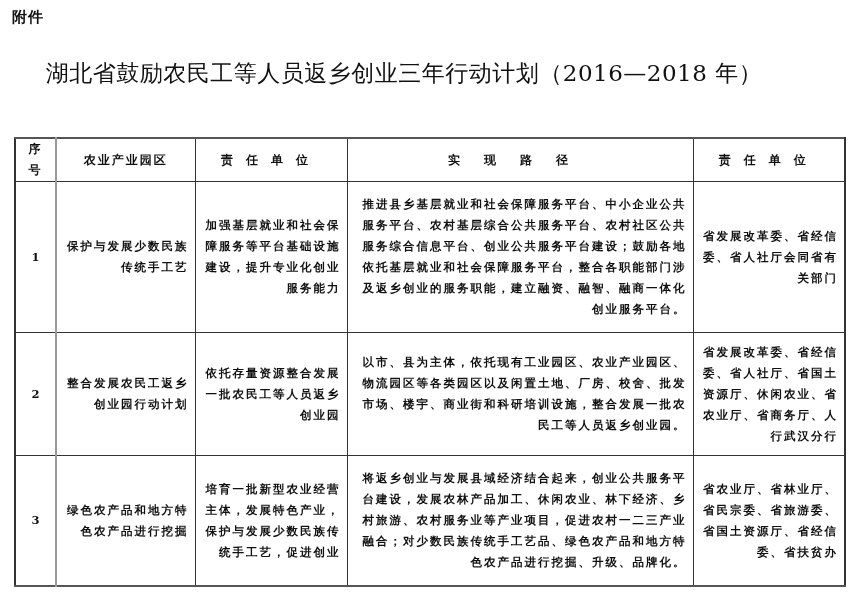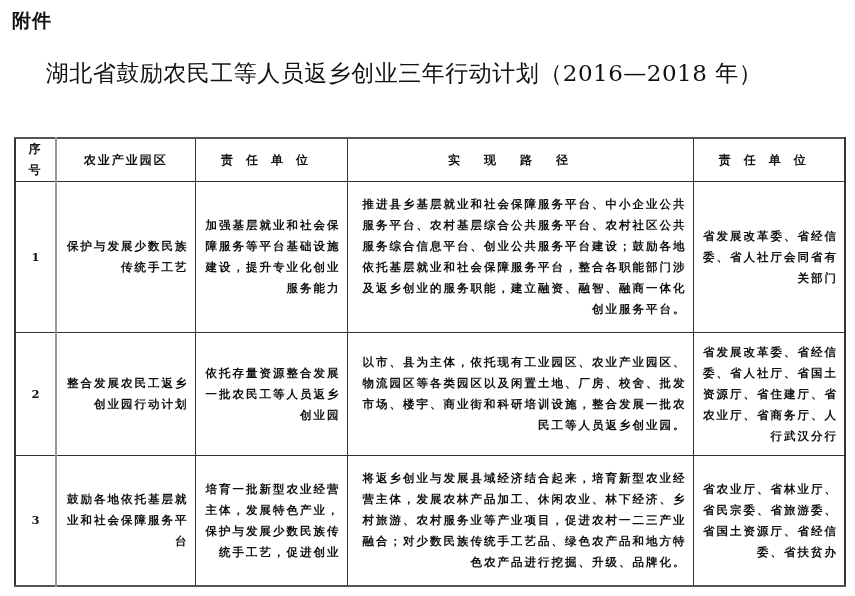--- a/index.html
+++ b/index.html
@@ -12,21 +12,21 @@
       height: 596px;
       position: relative;
       overflow: hidden;
       font-family: "DejaVu Sans", "Liberation Sans", sans-serif;
       color: #111111;
     }
     .attachment-label {
       position: absolute;
       left: 12px;
       top: 8px;
-      font-size: 19px;
+      font-size: 15px;
       font-weight: bold;
       letter-spacing: 1px;
     }
     .doc-title {
       position: absolute;
       left: 0;
       width: 768px;
       top: 58px;
       text-align: center;
       font-family: "DejaVu Serif", "Liberation Serif", serif;
@@ -105,23 +105,23 @@
       <td>保护与发展少数民族传统手工艺</td>
       <td>加强基层就业和社会保障服务等平台基础设施建设，提升专业化创业服务能力</td>
       <td>推进县乡基层就业和社会保障服务平台、中小企业公共服务平台、农村基层综合公共服务平台、农村社区公共服务综合信息平台、创业公共服务平台建设；鼓励各地依托基层就业和社会保障服务平台，整合各职能部门涉及返乡创业的服务职能，建立融资、融智、融商一体化创业服务平台。</td>
       <td>省发展改革委、省经信委、省人社厅会同省有关部门</td>
     </tr>
     <tr class="r2">
       <td class="col-no">2</td>
       <td>整合发展农民工返乡创业园行动计划</td>
       <td>依托存量资源整合发展一批农民工等人员返乡创业园</td>
       <td>以市、县为主体，依托现有工业园区、农业产业园区、物流园区等各类园区以及闲置土地、厂房、校舍、批发市场、楼宇、商业街和科研培训设施，整合发展一批农民工等人员返乡创业园。</td>
-      <td>省发展改革委、省经信委、省人社厅、省国土资源厅、省住建厅、省农业厅、省商务厅、人行武汉分行</td>
+      <td>省发展改革委、省经信委、省人社厅、省国土资源厅、休闲农业、省农业厅、省商务厅、人行武汉分行</td>
     </tr>
     <tr class="r3">
       <td class="col-no">3</td>
-      <td>鼓励各地依托基层就业和社会保障服务平台</td>
+      <td>绿色农产品和地方特色农产品进行挖掘</td>
       <td>培育一批新型农业经营主体，发展特色产业，保护与发展少数民族传统手工艺，促进创业</td>
-      <td>将返乡创业与发展县域经济结合起来，培育新型农业经营主体，发展农林产品加工、休闲农业、林下经济、乡村旅游、农村服务业等产业项目，促进农村一二三产业融合；对少数民族传统手工艺品、绿色农产品和地方特色农产品进行挖掘、升级、品牌化。</td>
+      <td>将返乡创业与发展县域经济结合起来，创业公共服务平台建设，发展农林产品加工、休闲农业、林下经济、乡村旅游、农村服务业等产业项目，促进农村一二三产业融合；对少数民族传统手工艺品、绿色农产品和地方特色农产品进行挖掘、升级、品牌化。</td>
       <td>省农业厅、省林业厅、省民宗委、省旅游委、省国土资源厅、省经信委、省扶贫办</td>
     </tr>
   </tbody>
 </table>
 
 </body></html>

